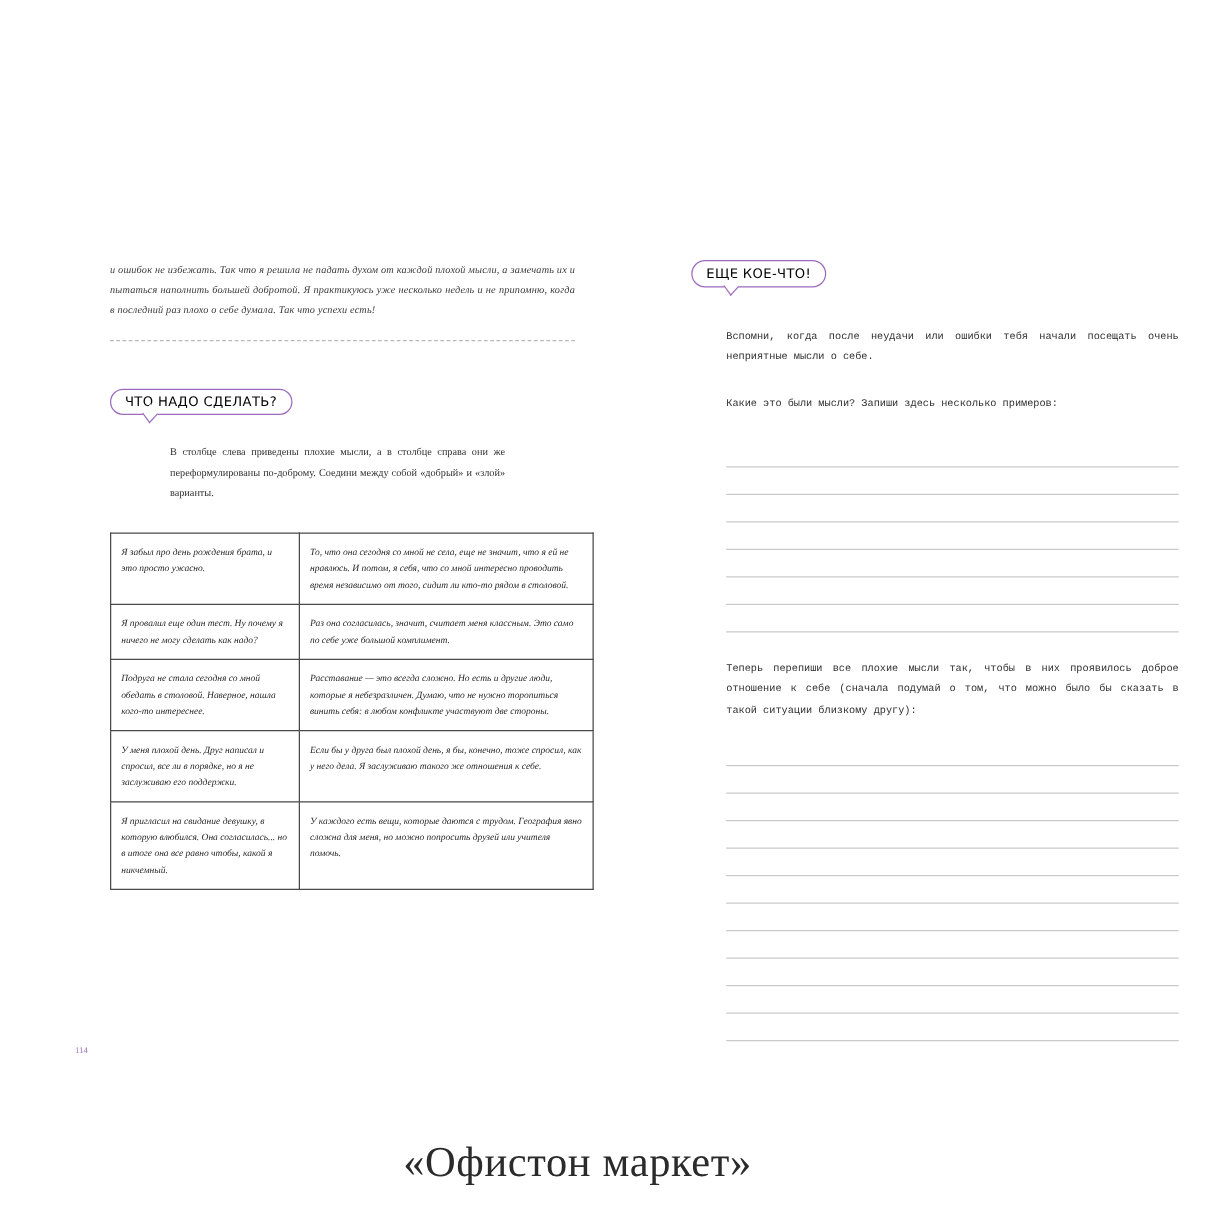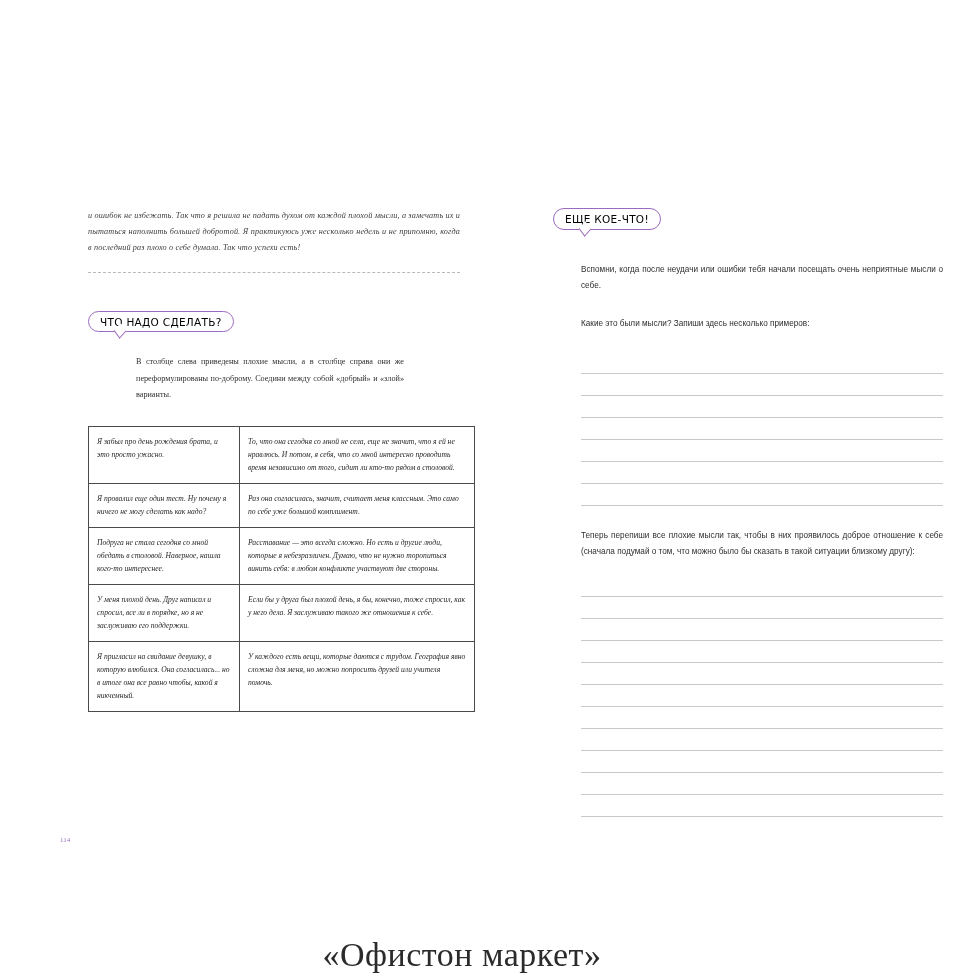--- a/index.html
+++ b/index.html
@@ -128,21 +128,21 @@
     font-size: 7px;
     color: #9b6fbe;
   }
 
   
   .r-bubble-wrap { margin-left: 0px; }
 
   .r-para {
     margin-left: 28px;
     width: 362px;
-    font-family: Liberation Sans, sans-serif;
+    font-family: Liberation Mono, monospace;
     font-size: 8.2px;
     line-height: 2.0;
     color: #2f2f2f;
     text-align: justify;
   }
   .r-para.first { margin-top: 32px; }
   .r-para.second { margin-top: 22px; }
 
   .lines-block {
     margin-left: 28px;
@@ -152,21 +152,21 @@
     border-bottom: 1px solid #c9c9c9;
     height: 21px;
   }
   .lines-block.set1 { margin-top: 19px; }
   .lines-block.set2 { margin-top: 14px; }
 
   
   .watermark {
     position: absolute;
     left: 0;
-    top: 936px;
+    top: 912px;
     width: 924px;
     text-align: center;
     font-family: "Liberation Serif", serif;
     font-size: 34px;
     color: #2b2b2b;
     letter-spacing: 0.5px;
   }
 </style>
 </head>
 <body>

